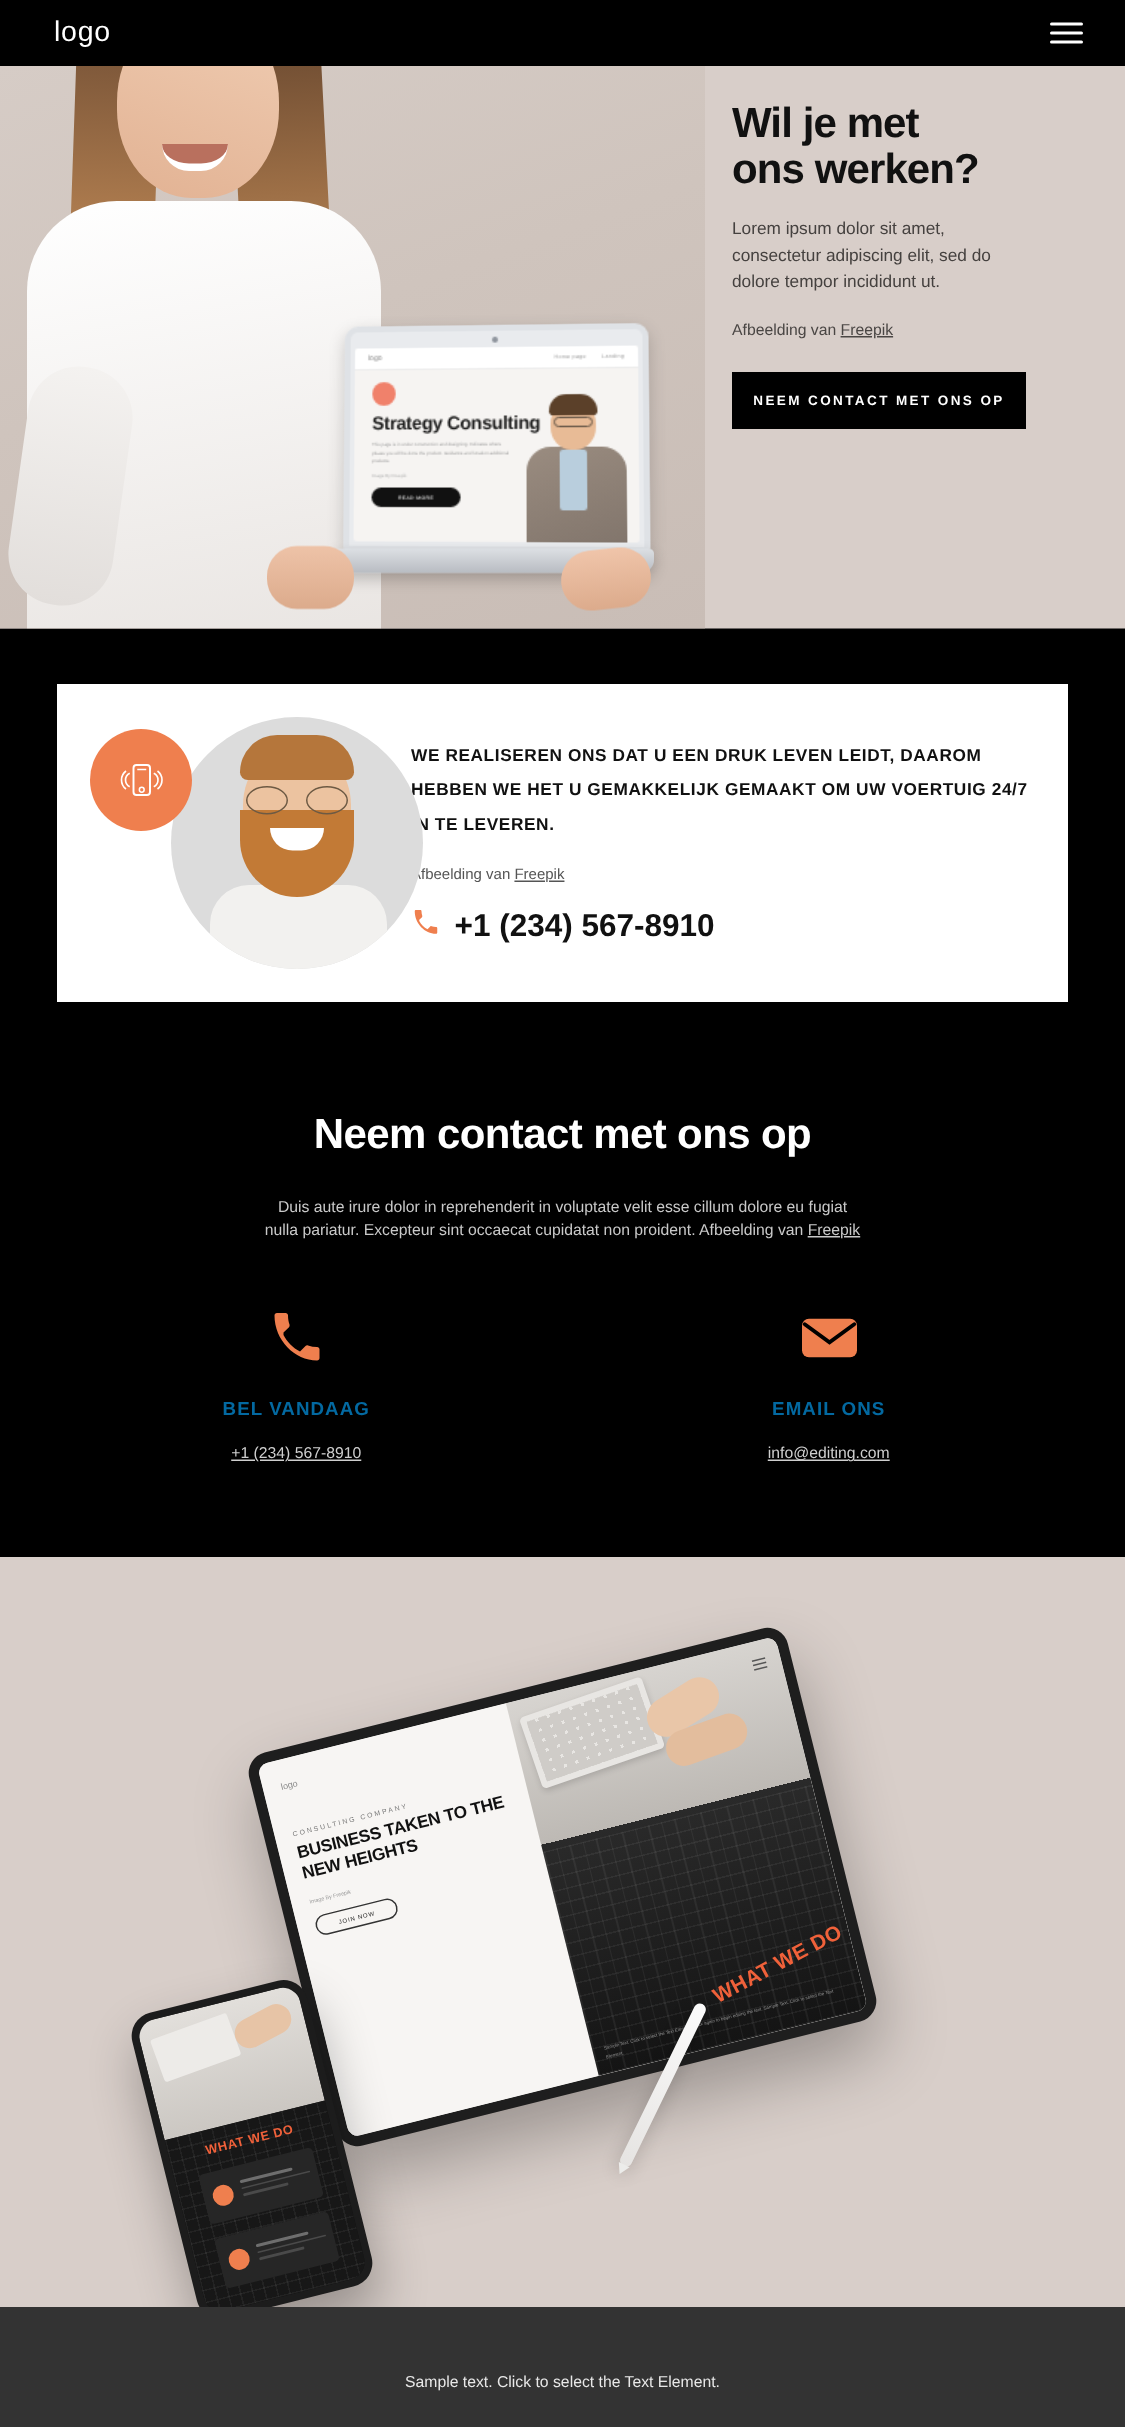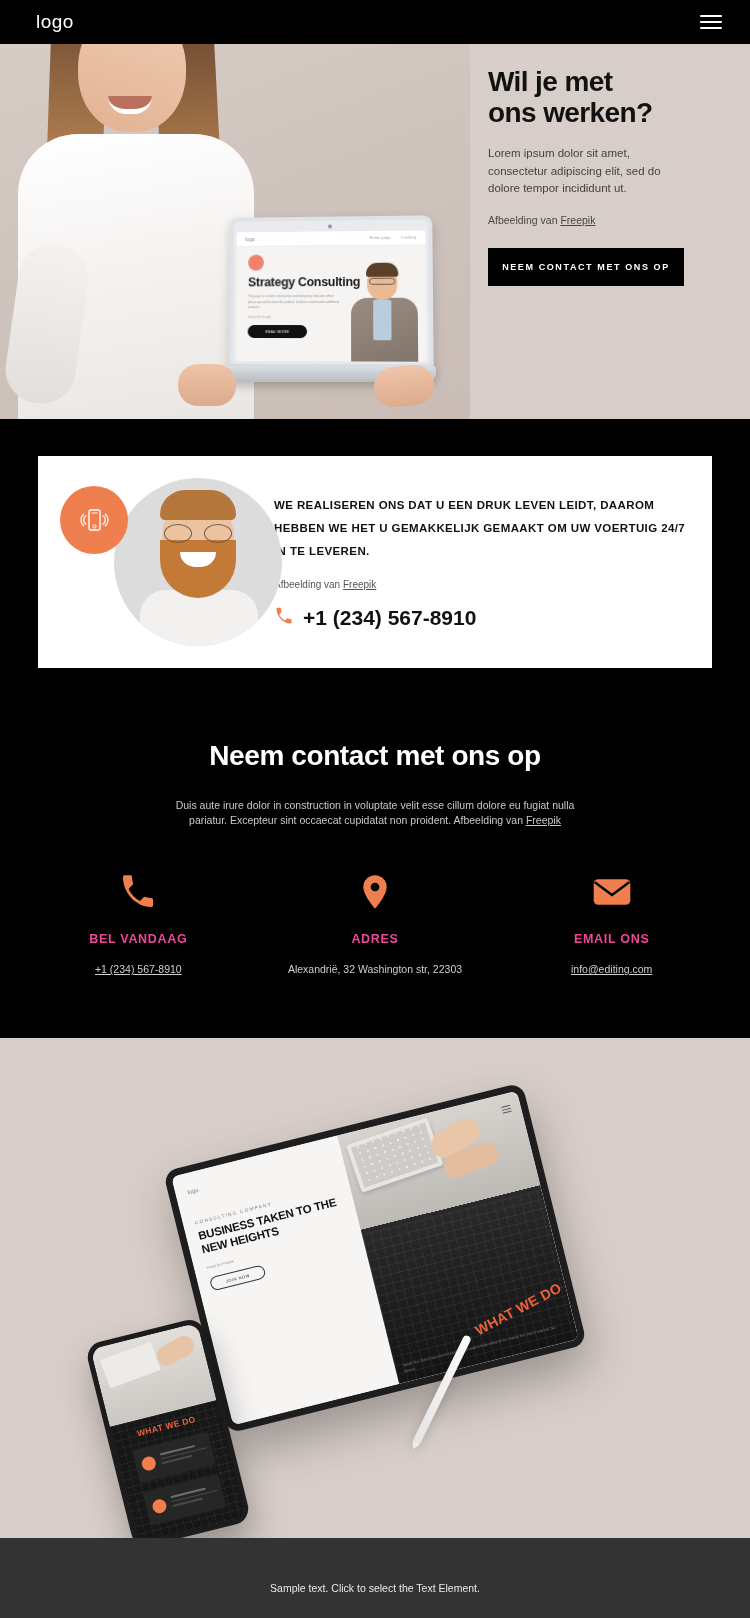--- a/index.html
+++ b/index.html
@@ -368,21 +368,21 @@
     flex: 1;
     text-align: center;
     padding: 0 10px;
   }
   .ccol-icon {
     height: 44px;
     display: flex; align-items: center; justify-content: center;
     margin-bottom: 18px;
   }
   .ccol-title {
-    color: #ec4899;
+    color: #0369a1;
     font-size: 12.5px;
     font-weight: 700;
     letter-spacing: .7px;
     text-transform: uppercase;
   }
   .ccol-text {
     margin-top: 16px;
     color: #cfcfcf;
     font-size: 10.5px;
     line-height: 1.45;
@@ -692,52 +692,39 @@
         </span>
         <span>+1 (234) 567-8910</span>
       </a>
     </div>
   </div>
 </div>
 
 <div class="contact">
   <h2 class="contact-title">Neem contact met ons op</h2>
   <p class="contact-sub">
-    <span>Duis aute irure dolor in construction in voluptate velit esse cillum dolore</span>
+    <span>Duis aute irure dolor in reprehenderit in voluptate velit esse cillum dolore</span>
     <span>eu fugiat nulla pariatur. Excepteur sint occaecat cupidatat non proident.</span>
     <span>Afbeelding van </span><a href="#">Freepik</a>
   </p>
 
   <div class="contact-cols">
 
     <div class="ccol">
       <div class="ccol-icon">
         <svg width="40" height="40" viewBox="0 0 24 24" aria-hidden="true">
           <path d="M6.6 10.8c1.4 2.8 3.8 5.2 6.6 6.6l2.2-2.2c.3-.3.7-.4 1-.2 1.2.4 2.4.6 3.6.6.6 0 1 .4 1 1V20c0 .6-.4 1-1 1C11.1 21 3 12.9 3 3c0-.6.4-1 1-1h3.4c.6 0 1 .4 1 1 0 1.3.2 2.5.6 3.6.1.4 0 .8-.2 1.1l-2.2 2.1z" fill="#ef7f4e"></path>
         </svg>
       </div>
       <div class="ccol-title">BEL VANDAAG</div>
       <div class="ccol-text">
         <a href="#">+1 (234) 567-8910</a>
       </div>
     </div>
 
-    <div class="ccol">
-      <div class="ccol-icon">
-        <svg width="40" height="40" viewBox="0 0 24 24" aria-hidden="true">
-          <path d="M12 2C8.1 2 5 5.1 5 9c0 5.2 7 13 7 13s7-7.8 7-13c0-3.9-3.1-7-7-7z" fill="#ef7f4e"></path>
-          <circle cx="12" cy="9" r="2.6" fill="#000"></circle>
-        </svg>
-      </div>
-      <div class="ccol-title">ADRES</div>
-      <div class="ccol-text">
-        <span>Alexandrië, 32 Washington</span>
-        <span>str, 22303</span>
-      </div>
-    </div>
 
     <div class="ccol">
       <div class="ccol-icon">
         <svg width="44" height="44" viewBox="0 0 24 24" aria-hidden="true">
           <rect x="2" y="5" width="20" height="14" rx="2.5" fill="#ef7f4e"></rect>
           <path d="M3 7l9 6.6L21 7" fill="none" stroke="#000" stroke-width="1.4" stroke-linecap="round"></path>
         </svg>
       </div>
       <div class="ccol-title">EMAIL ONS</div>
       <div class="ccol-text">

